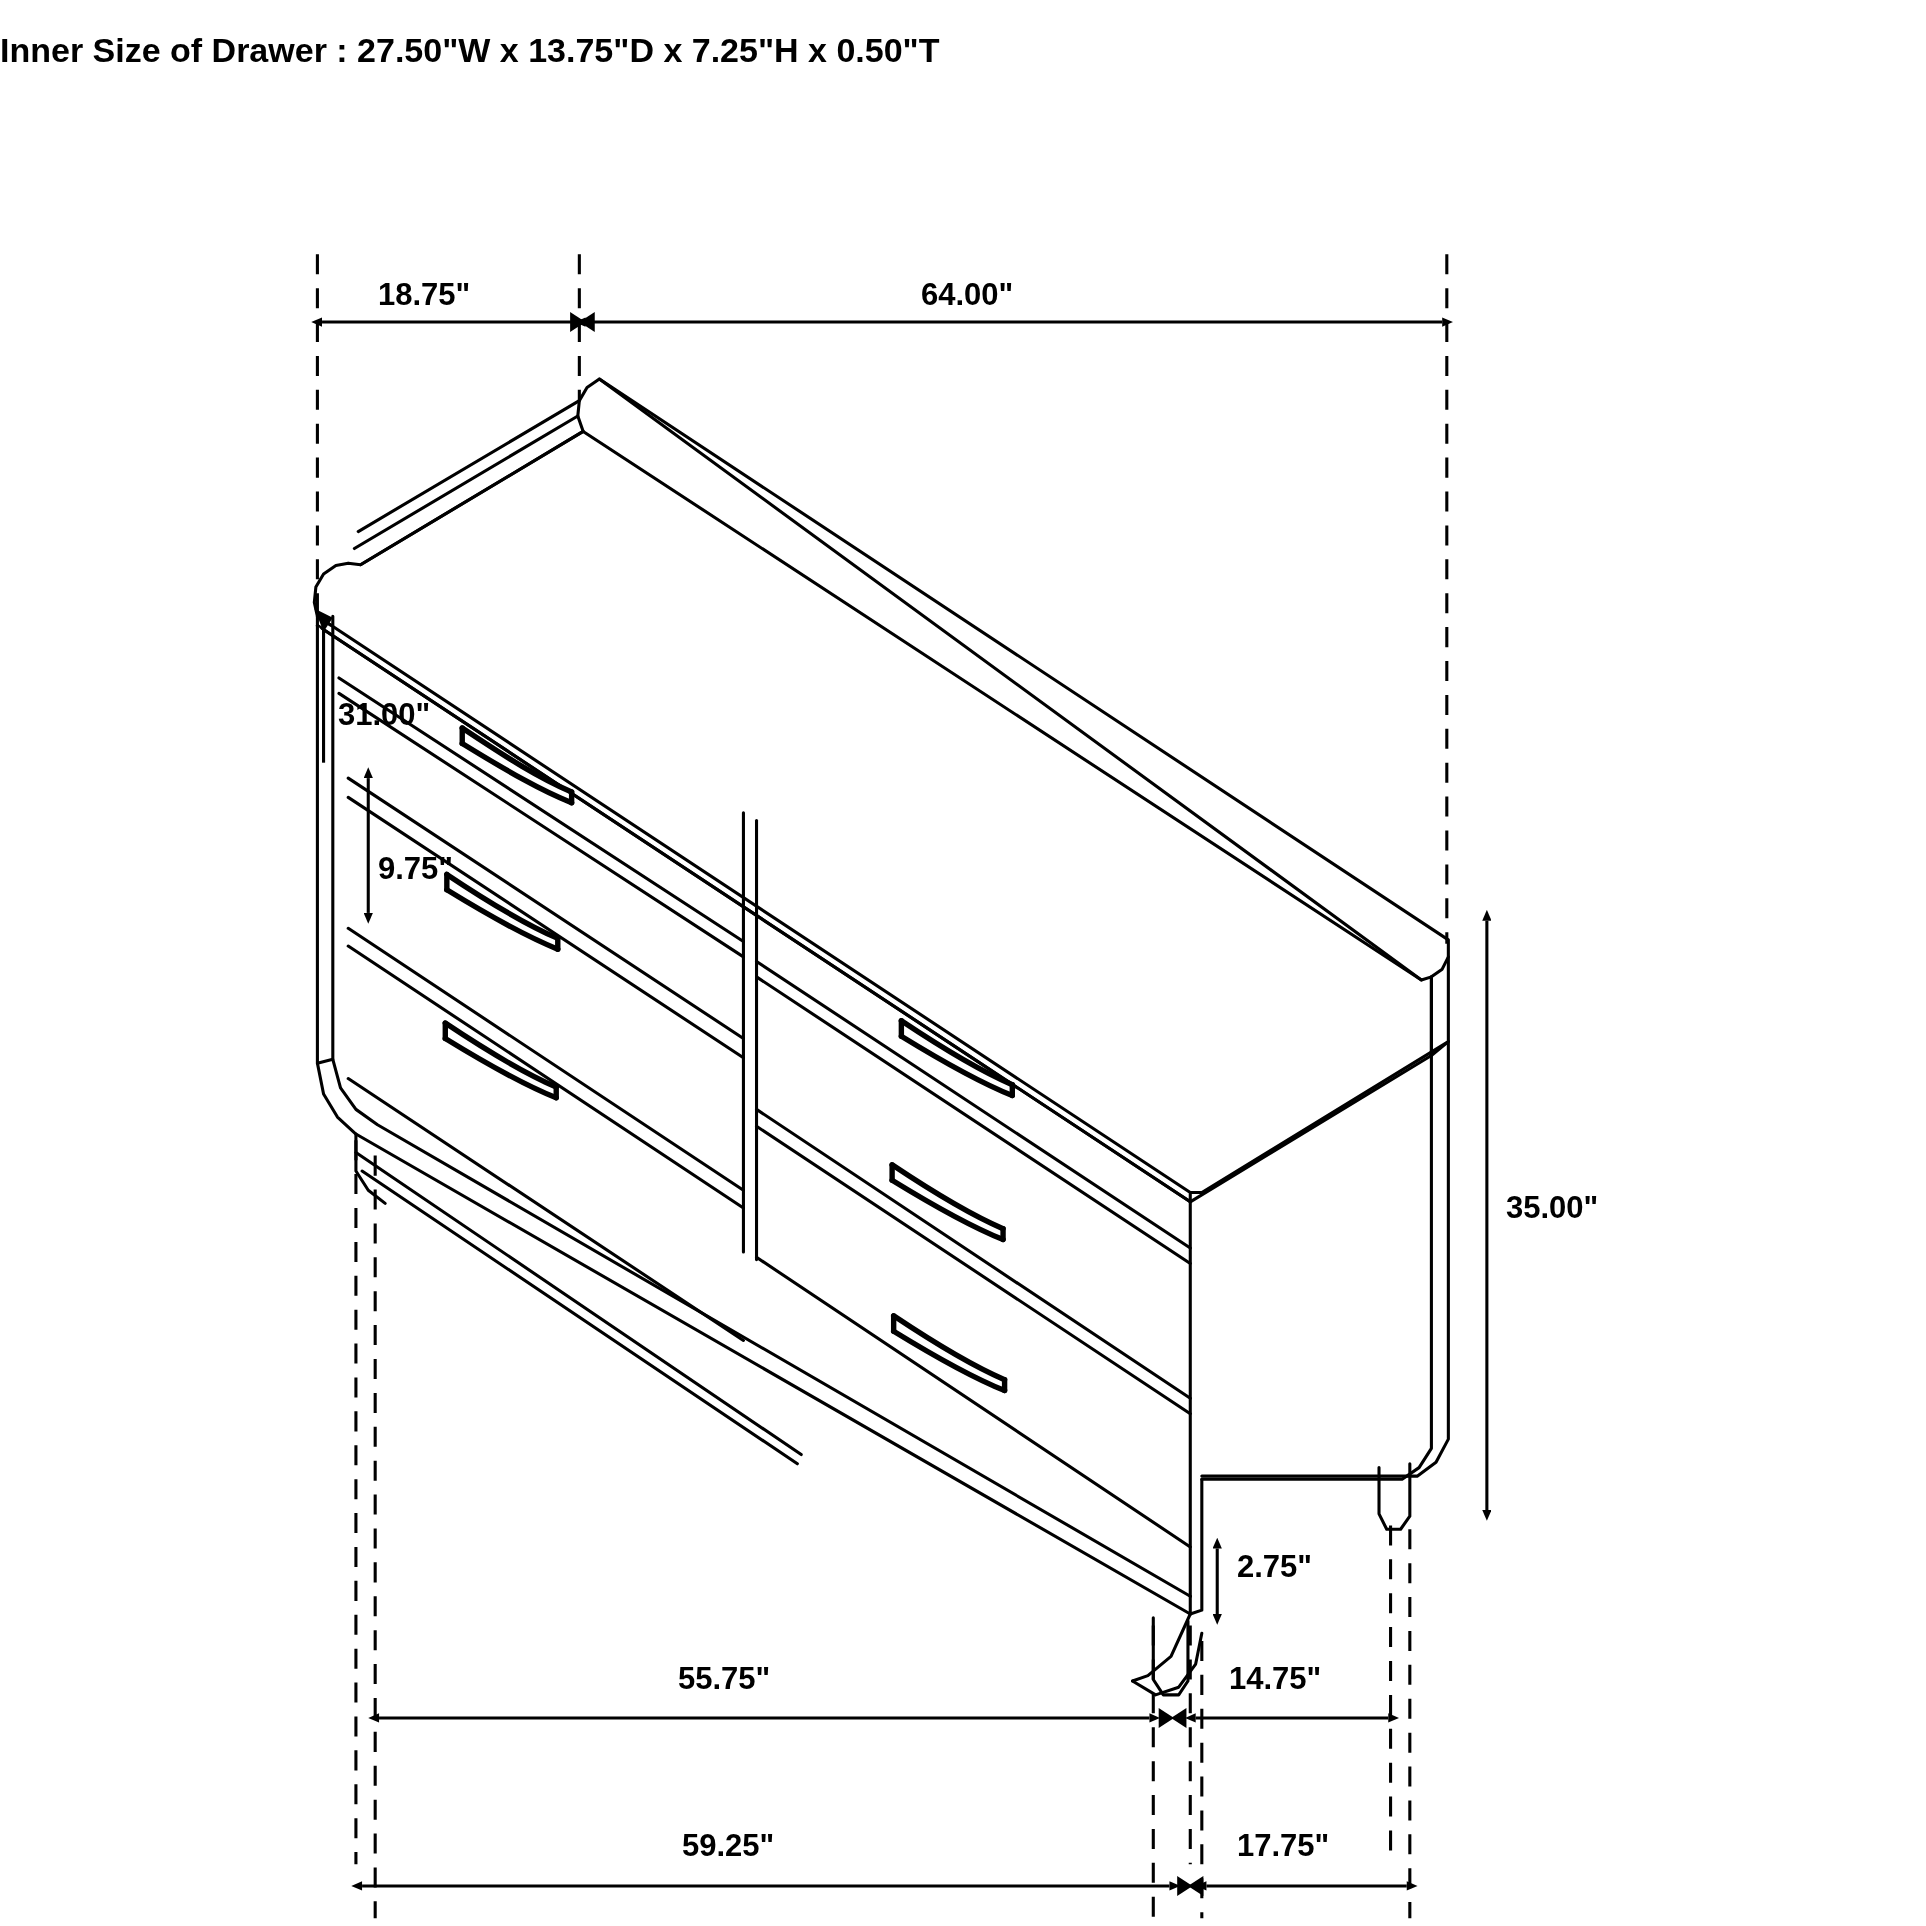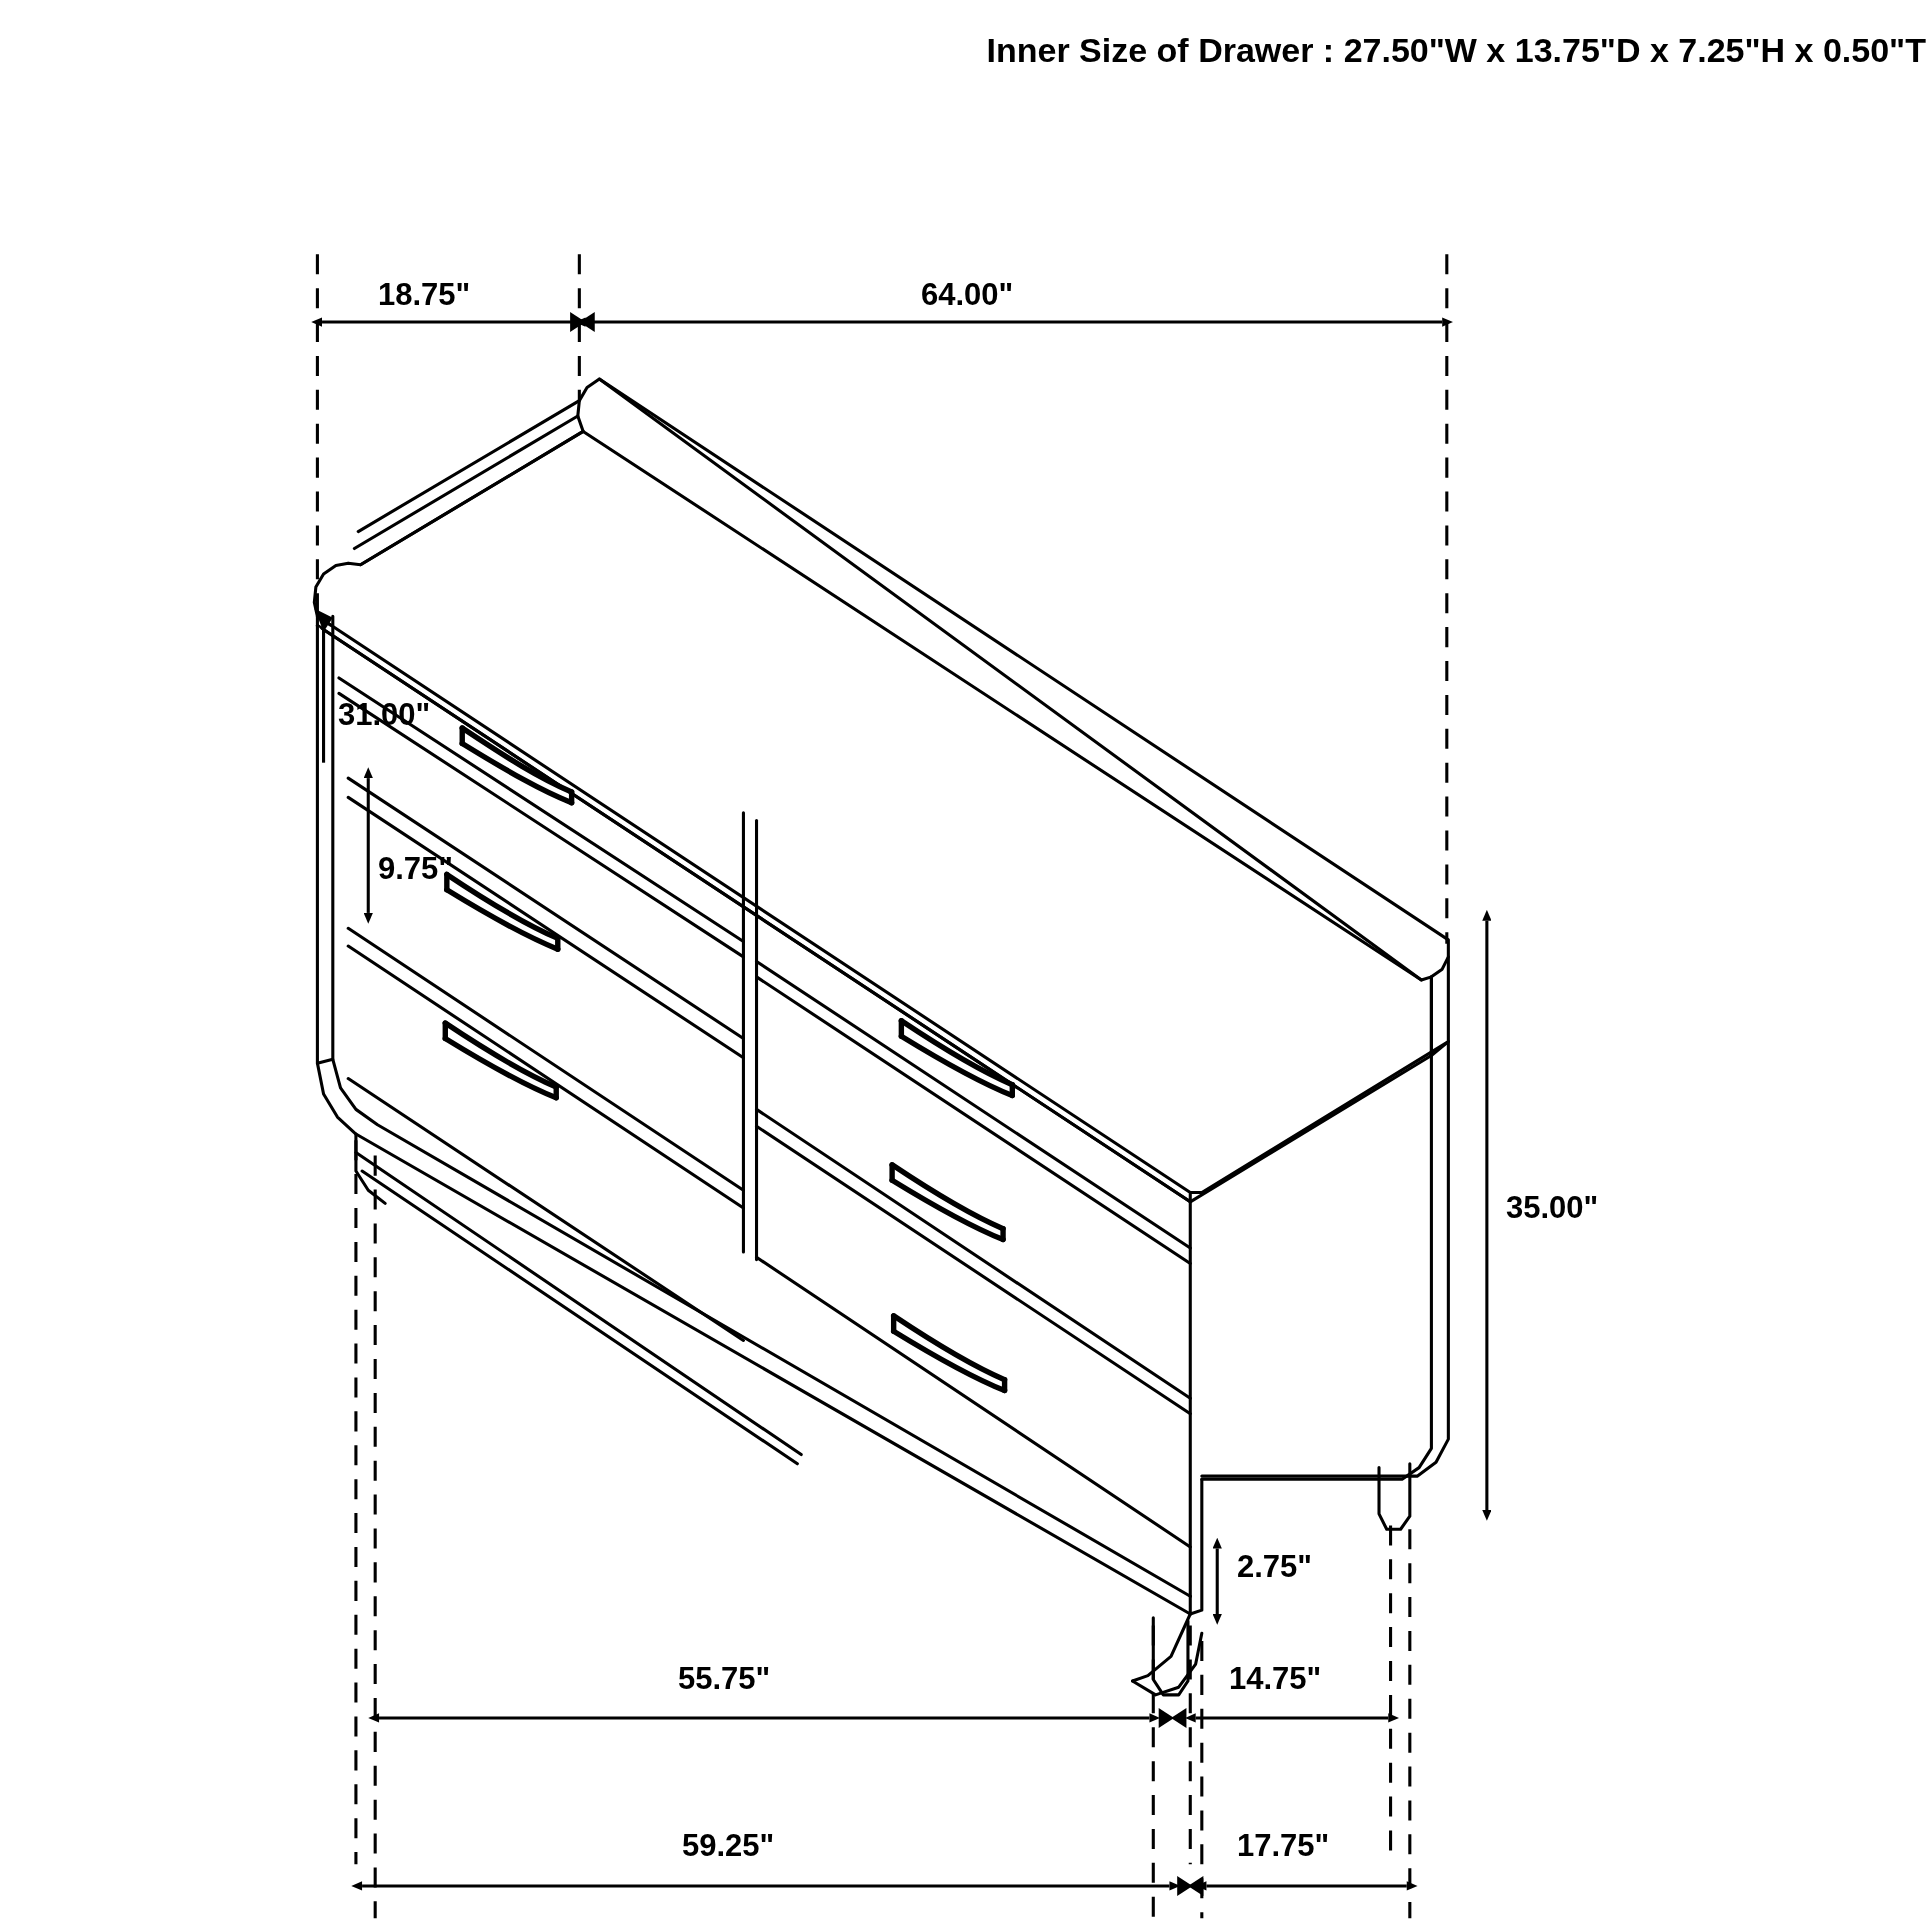--- a/index.html
+++ b/index.html
@@ -24,21 +24,21 @@
     position: absolute;
     left: 0; top: 0;
     width: 1926px;
     height: 1926px;
   }
   .title {
     position: absolute;
     left: 0;
     top: 31px;
     width: 1926px;
-    text-align: right;
+    text-align: left;
     font-size: 34px;
     font-weight: bold;
     color: #000000;
     letter-spacing: 0px;
     white-space: nowrap;
   }
   .dim-label {
     position: absolute;
     font-size: 31px;
     font-weight: bold;

